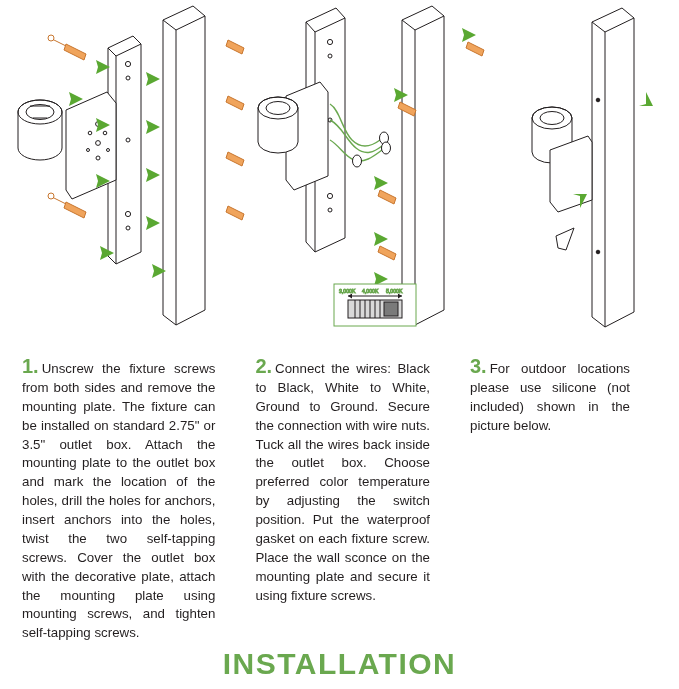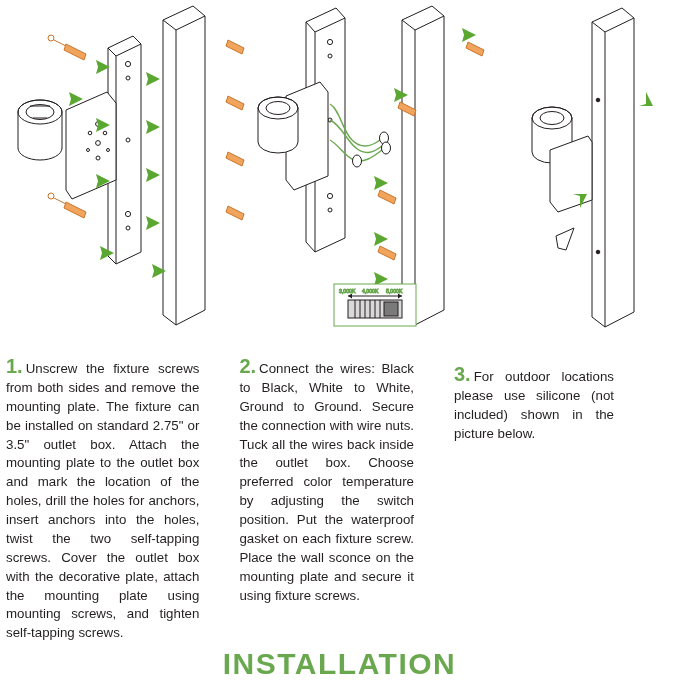--- a/index.html
+++ b/index.html
@@ -40,33 +40,33 @@
 
   .panel svg {
     display: block;
     width: 100%;
     height: 100%;
   }
 
   
   .steps {
     position: absolute;
-    left: 0;
+    left: 16px;
     top: 356px;
     width: 622px;
     display: flex;
     gap: 16px;
   }
   .step {
     box-sizing: border-box;
     padding: 0 12px 0 6px;
   }
   .step-1 { width: 244px; padding-left: 6px; }
   .step-2 { width: 228px; padding-left: 12px;}
-  .step-3 { width: 207px; padding-left: 12px; padding-right: 8px; margin-top: 8px;}
+  .step-3 { width: 207px; padding-left: 12px; padding-right: 8px;}
 
   .step p {
     margin: 0;
     font-size: 13.3px;
     line-height: 1.42;
     text-align: justify;
     text-justify: inter-word;
     color: #231f20;
   }
   .step-num {

